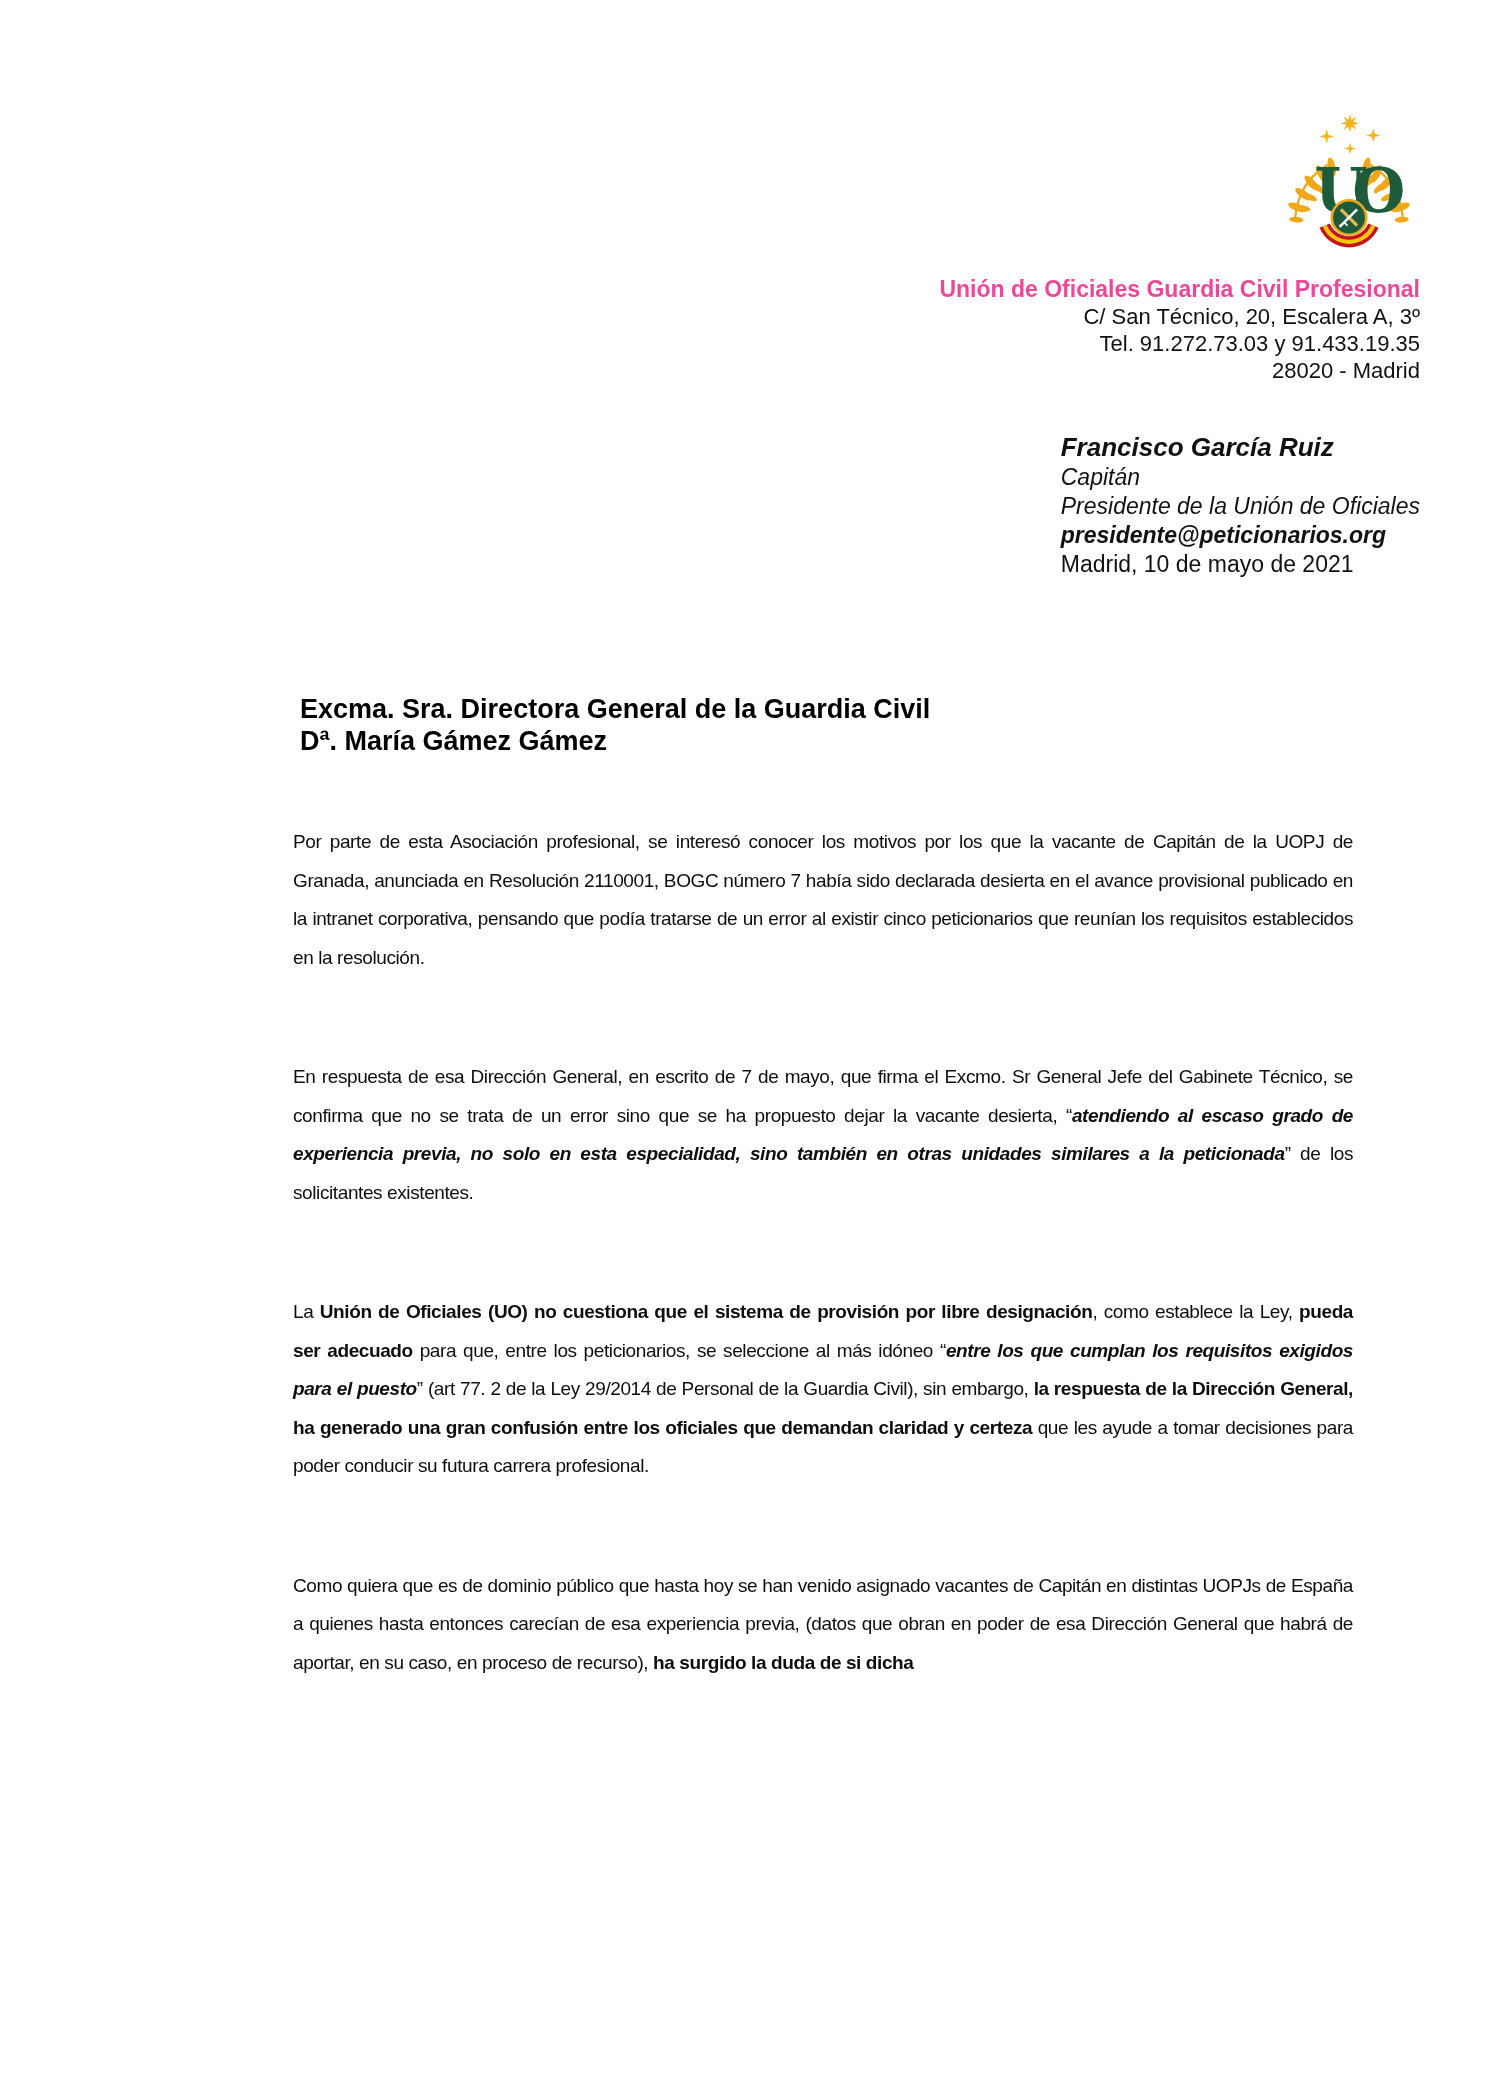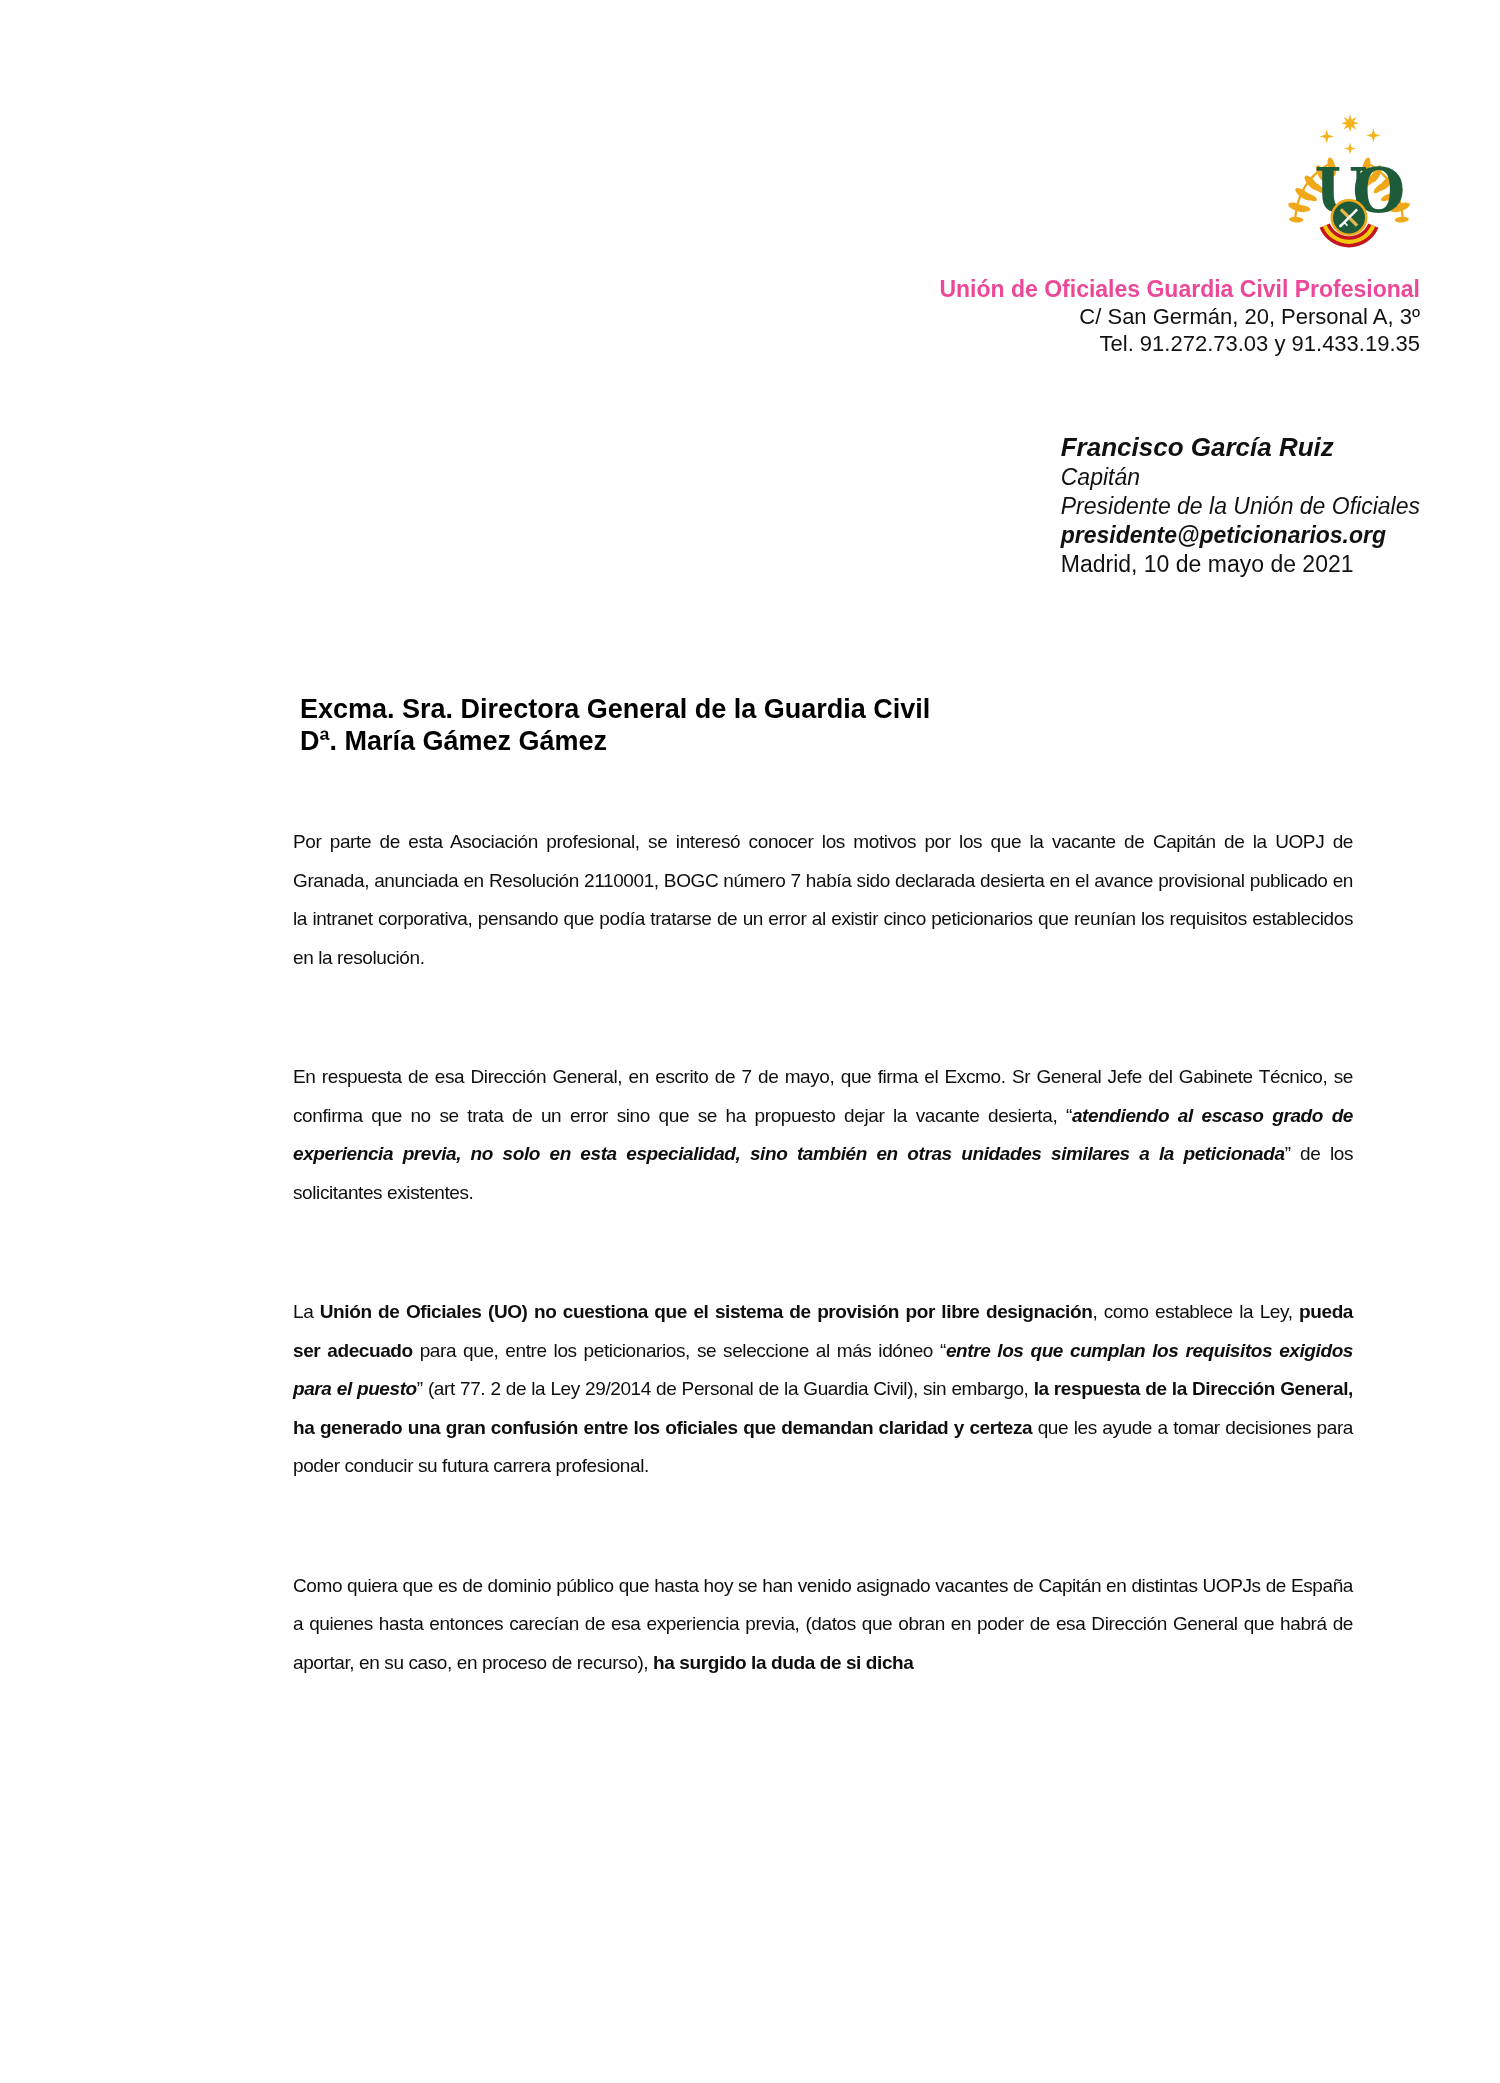--- a/index.html
+++ b/index.html
@@ -98,22 +98,23 @@
       <line x1="63" y1="100" x2="79" y2="116" stroke="#E8B84B" stroke-width="3.2"></line>
       <line x1="63" y1="116" x2="79" y2="100" stroke="#ffffff" stroke-width="2.4"></line>
       <line x1="66" y1="112.5" x2="69.5" y2="116" stroke="#ffffff" stroke-width="1.6"></line>
       <circle cx="62.6" y="0" cy="116.4" r="1.4" fill="#ffffff"></circle>
     </g>
   </svg>
 </div>
 
 <div class="org-block">
   <div class="org-name">Unión de Oficiales Guardia Civil Profesional</div>
-  <div>C/ San Germán, 20, Personal A, 3º</div>
+  <div>C/ San Técnico, 20, Escalera A, 3º</div>
   <div>Tel. 91.272.73.03 y 91.433.19.35</div>
+  <div>28020 - Madrid</div>
 </div>
 
 <div class="sig-block">
   <div class="sig-name">Francisco García Ruiz</div>
   <div class="sig-rank">Capitán</div>
   <div class="sig-title">Presidente de la Unión de Oficiales</div>
   <div class="sig-email">presidente@peticionarios.org</div>
   <div class="sig-date">Madrid, 10 de mayo de 2021</div>
 </div>
 

